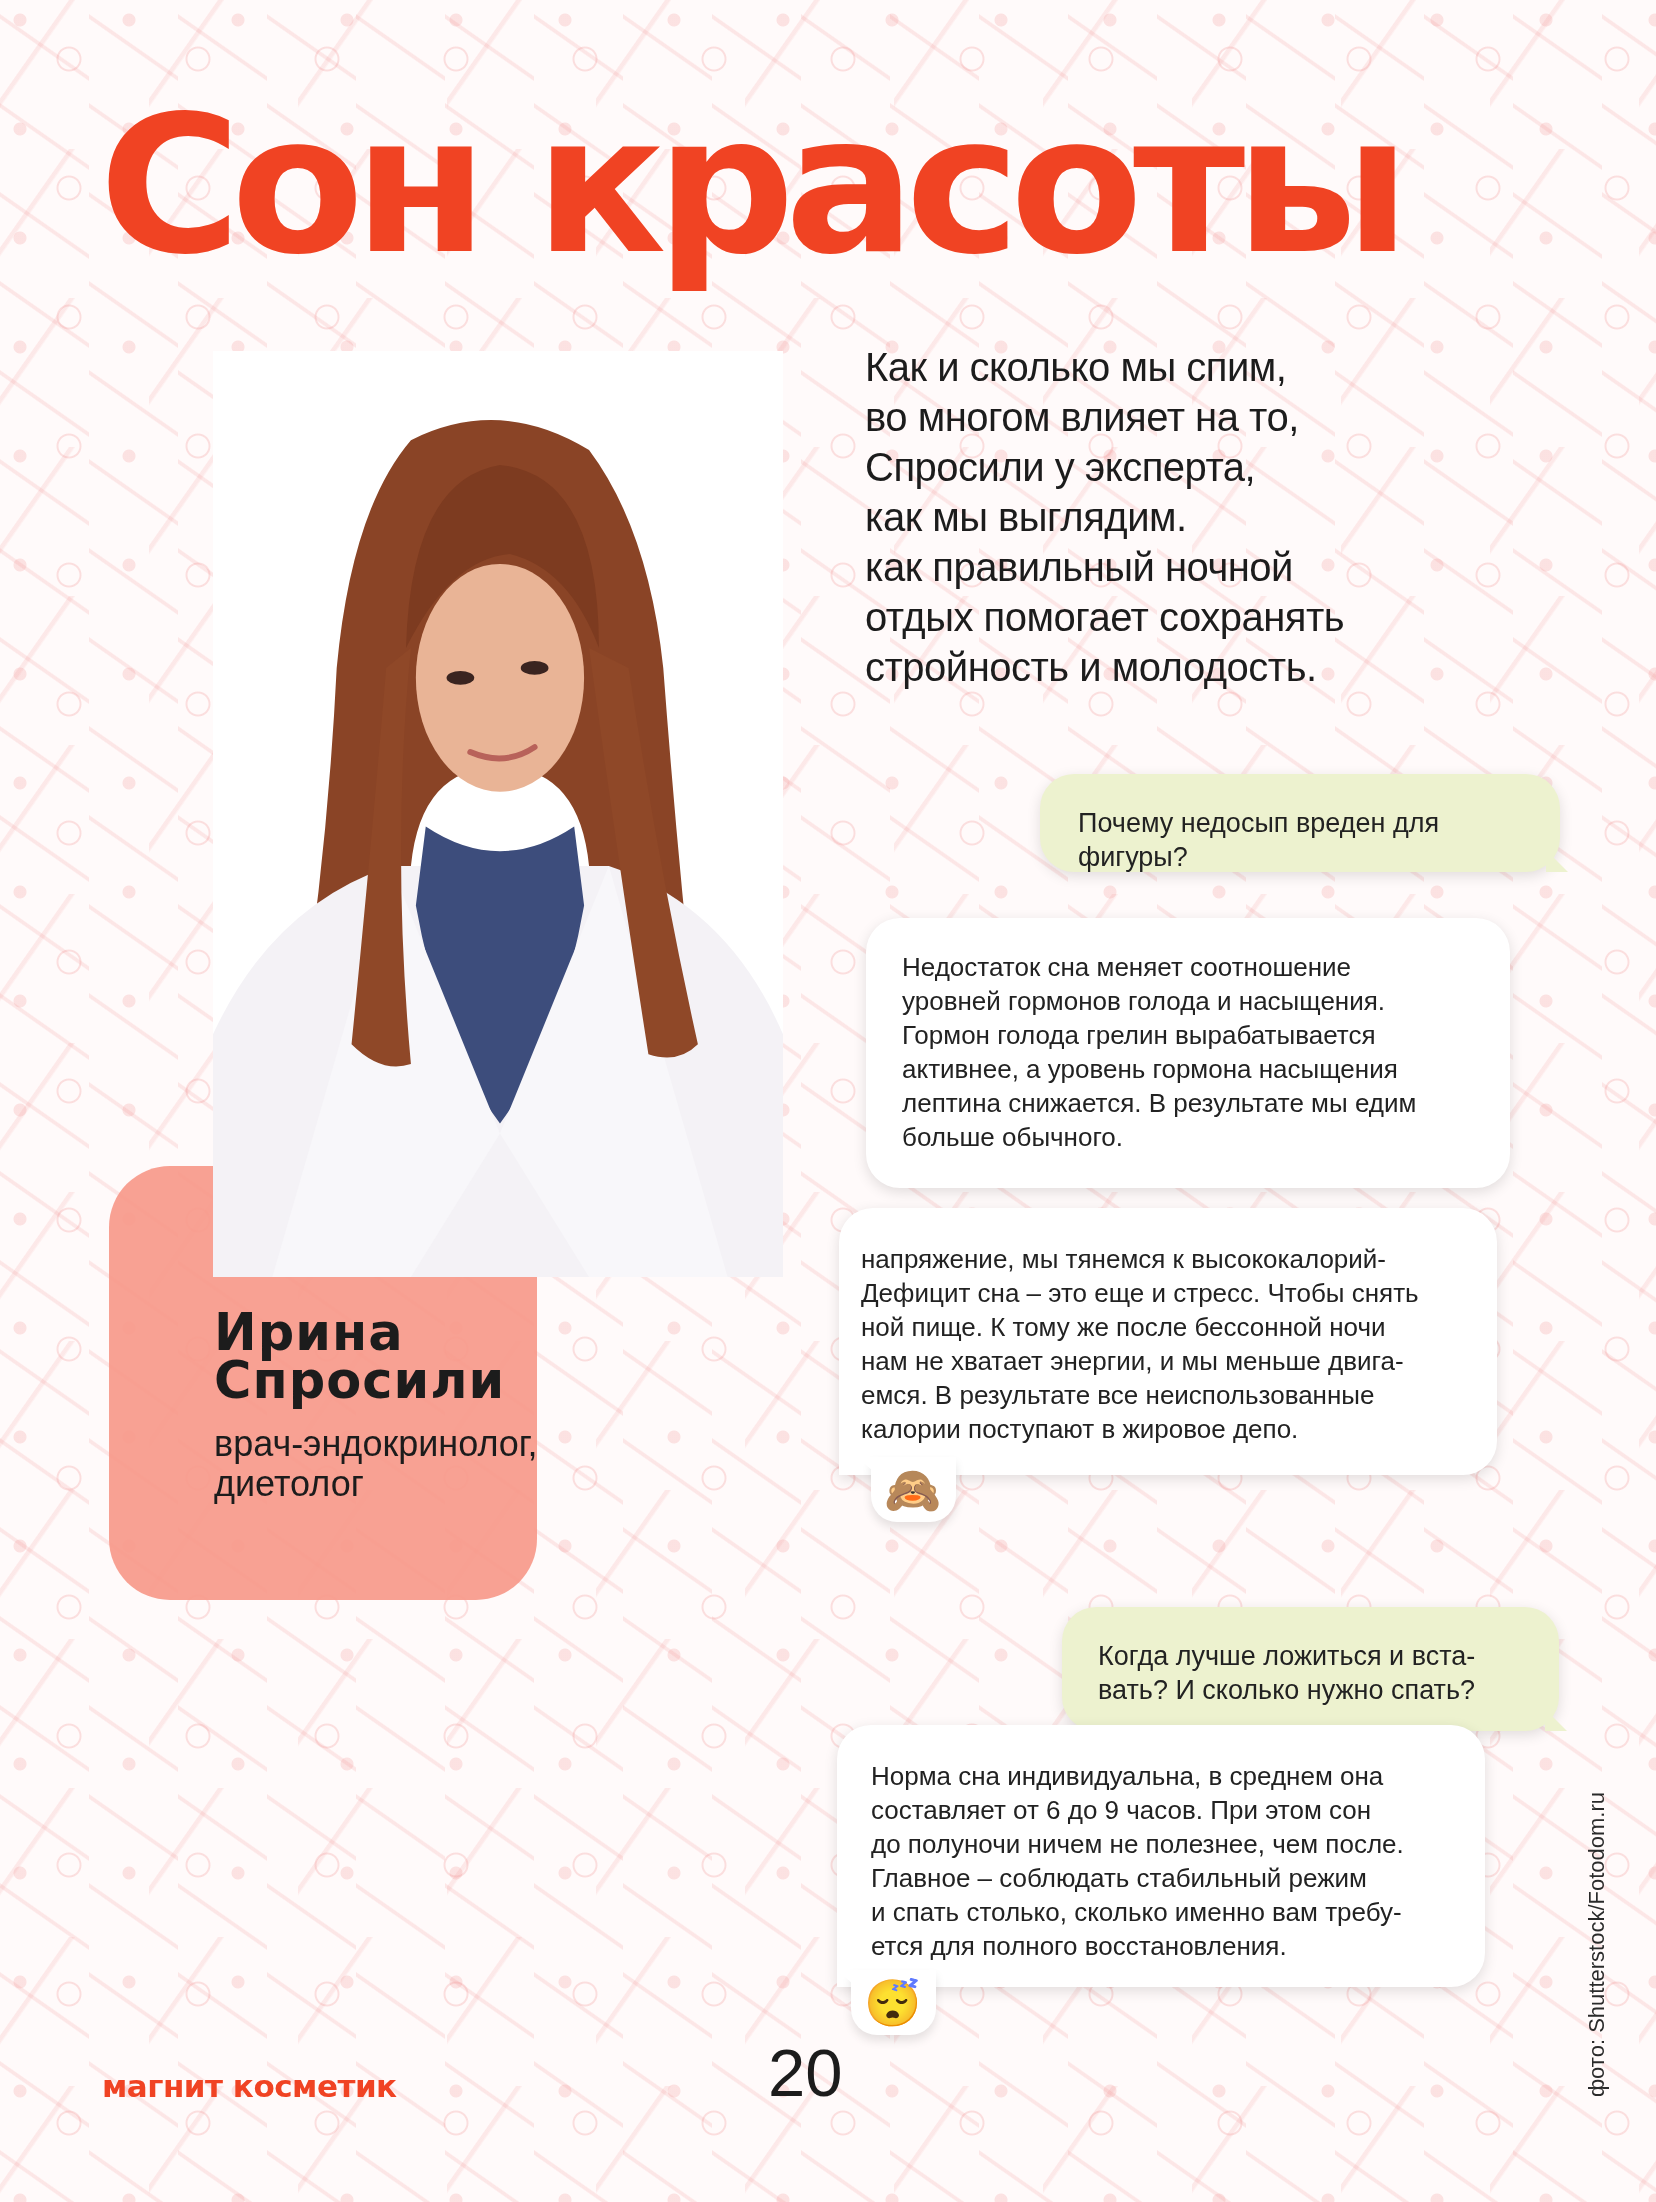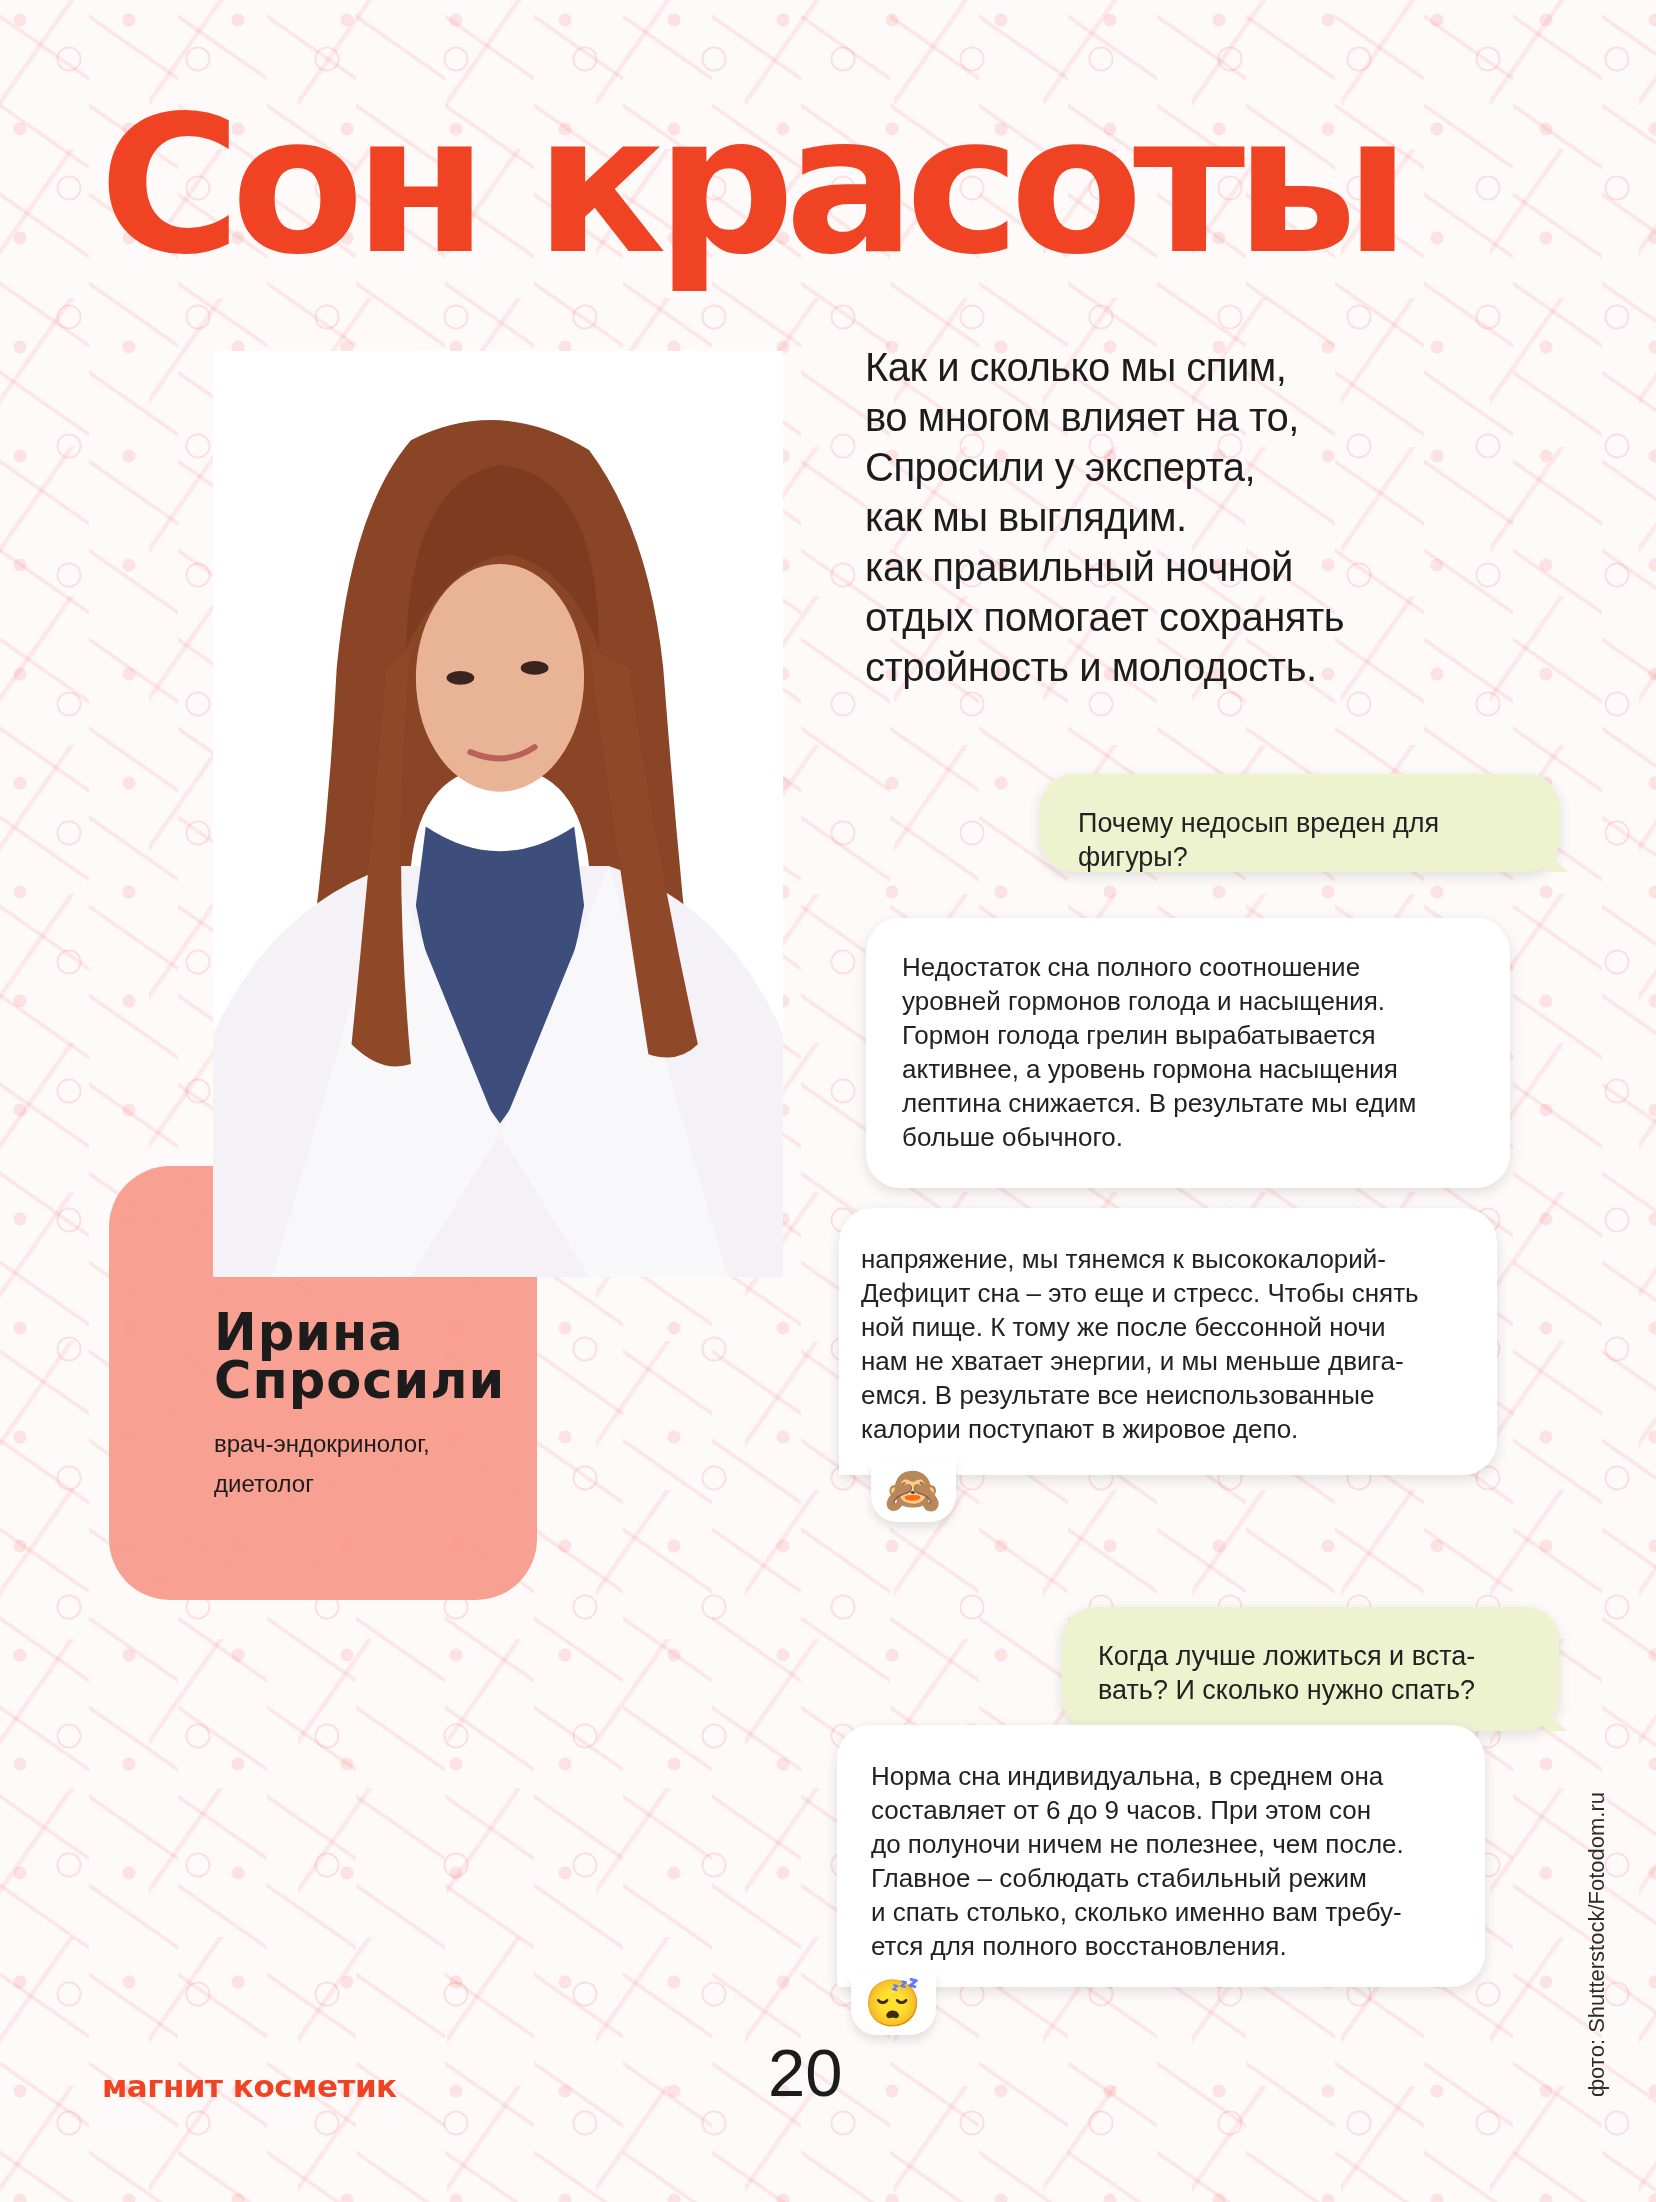--- a/index.html
+++ b/index.html
@@ -38,21 +38,21 @@
   .photo svg { width: 100%; height: 100%; display: block; }
 
   .expert-name {
     position: absolute; left: 214px; top: 1309px; margin: 0;
     font-family: "DejaVu Sans", sans-serif; font-weight: bold;
     font-size: 51px; line-height: 48px; color: #1c1c1c; letter-spacing: 1px;
   }
   .expert-name span { display: block; }
   .expert-role {
     position: absolute; left: 214px; top: 1424px; margin: 0;
-    font-size: 24px; line-height: 40px; color: #1c1c1c;
+    font-size: 36px; line-height: 40px; color: #1c1c1c;
   }
   .expert-role span { display: block; }
 
   .bubble {
     position: absolute; border-radius: 34px; box-sizing: border-box;
     box-shadow: 0 4px 14px rgba(0,0,0,0.12);
     font-size: 26px; line-height: 34px; color: #222;
   }
   .bubble.q { background: #edf2cf; font-size: 27px; line-height: 34px; }
   .bubble.a { background: #ffffff; font-family: "Liberation Sans Narrow", "Liberation Sans", sans-serif; }
@@ -140,21 +140,21 @@
   <span>врач-эндокринолог,</span>
   <span>диетолог</span>
 </p>
 
 <div class="bubble q" style="left:1040px; top:774px; width:520px; height:98px; padding:32px 0 0 38px;">
   <span class="line">Почему недосып вреден для</span>
   <span class="line">фигуры?</span>
 </div>
 
 <div class="bubble a" style="left:866px; top:918px; width:644px; height:270px; padding:32px 0 0 36px;">
-  <span class="line">Недостаток сна полного соотношение</span>
+  <span class="line">Недостаток сна меняет соотношение</span>
   <span class="line">уровней гормонов голода и насыщения.</span>
   <span class="line">Гормон голода грелин вырабатывается</span>
   <span class="line">активнее, а уровень гормона насыщения</span>
   <span class="line">лептина снижается. В результате мы едим</span>
   <span class="line">больше обычного.</span>
 </div>
 
 <div class="bubble a" style="left:839px; top:1208px; width:658px; height:267px; padding:34px 0 0 22px; border-bottom-left-radius:0;">
   <span class="line">напряжение, мы тянемся к высококалорий-</span>
   <span class="line">Дефицит сна – это еще и стресс. Чтобы снять</span>

